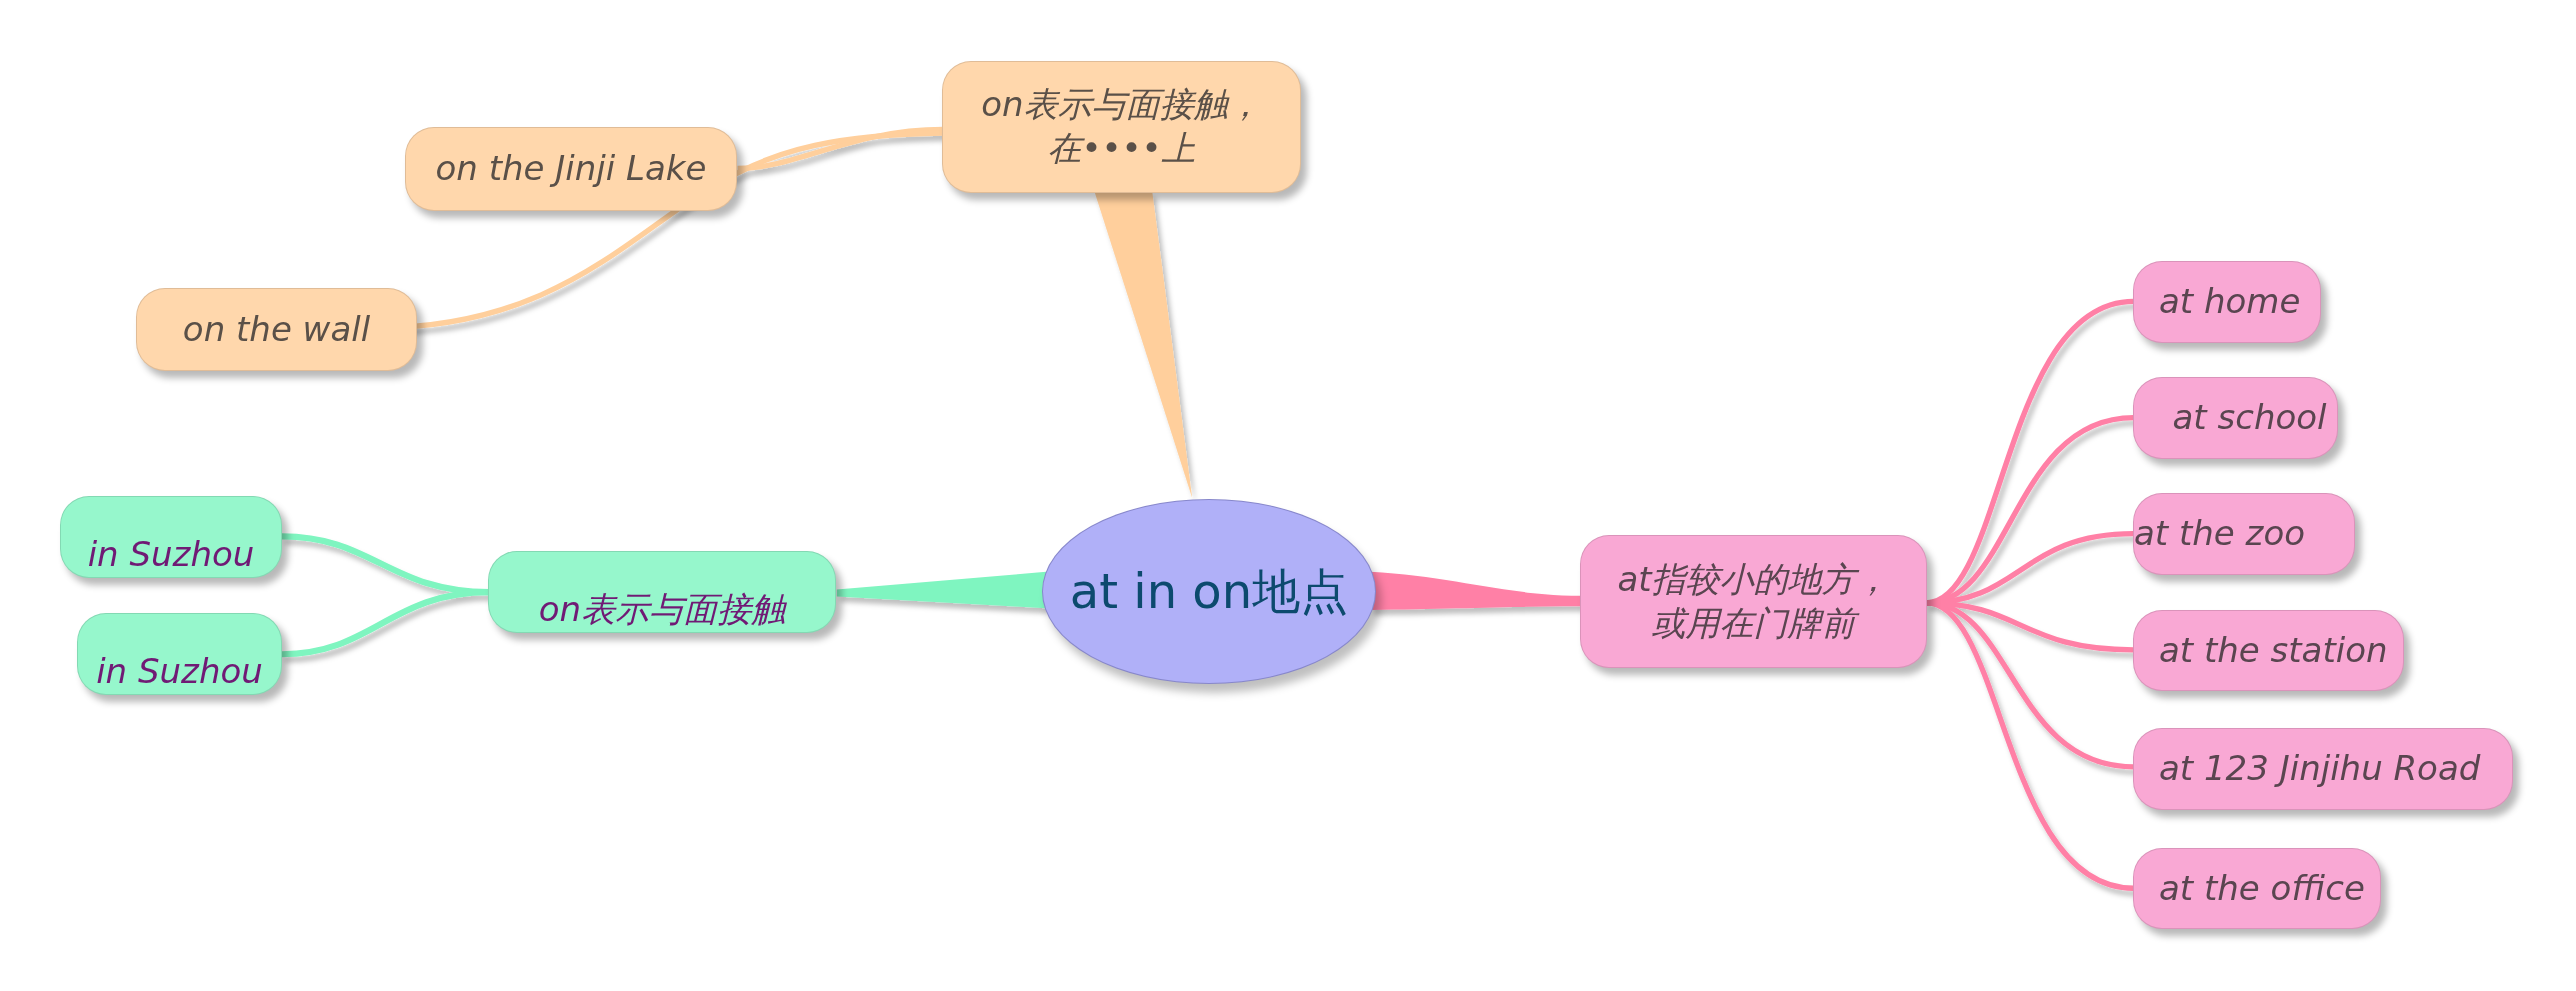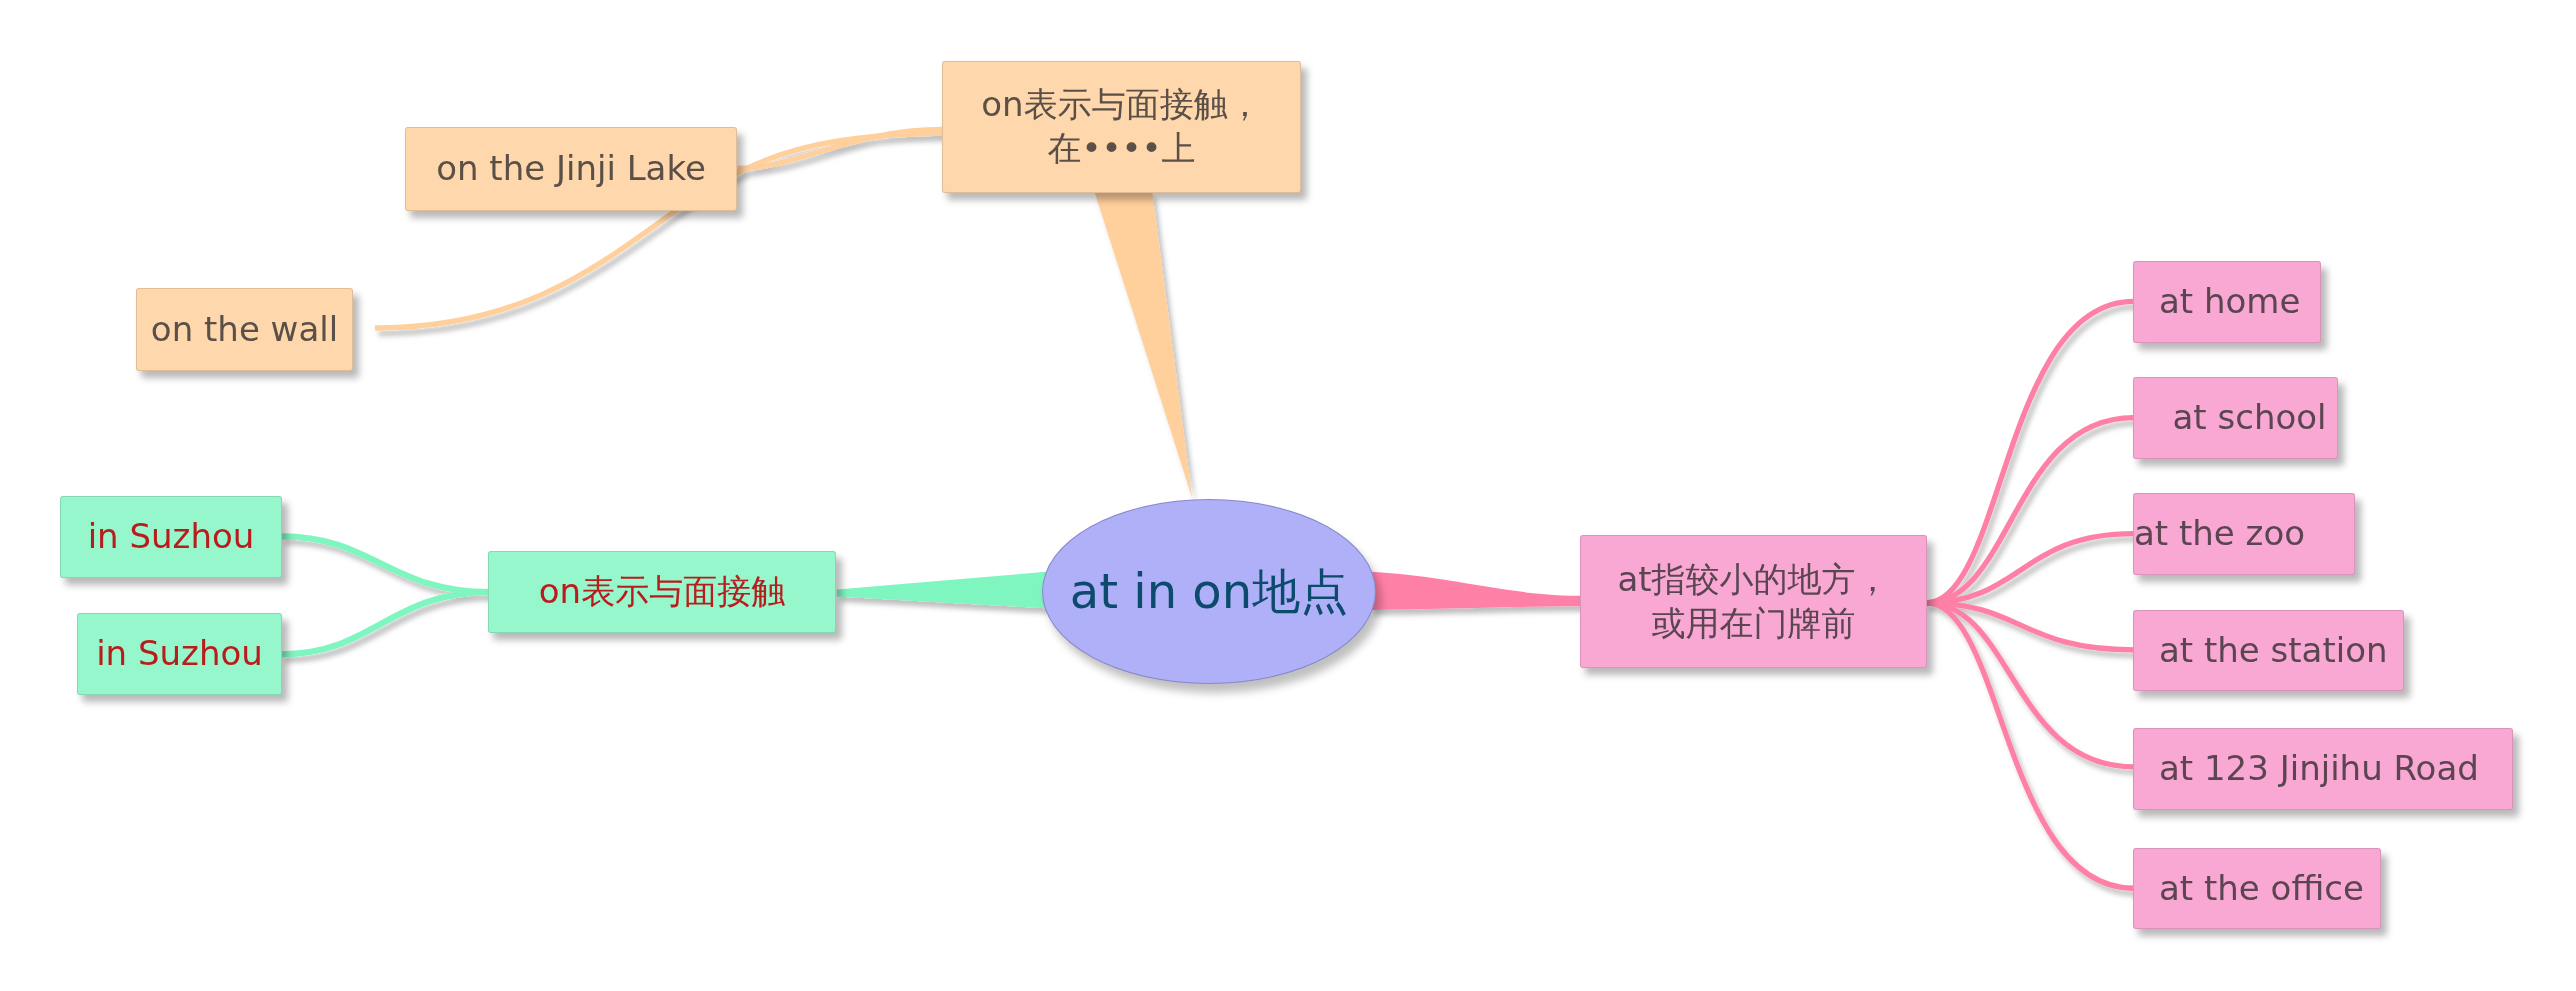--- a/index.html
+++ b/index.html
@@ -2,27 +2,27 @@
 <html style="font-size:14px"><head>
   <meta charset="utf-8">
   <style>
     html, body { margin: 0; padding: 0; background: #ffffff; }
     body { width: 2576px; height: 992px; position: relative; overflow: hidden;
            font-family: "DejaVu Sans", "Liberation Sans", sans-serif; }
     #canvas { position: absolute; left: 0; top: 0; width: 2576px; height: 992px; }
     .node {
       position: absolute; box-sizing: border-box;
       display: flex; align-items: center; justify-content: center; text-align: center;
-      border-radius: 3px; color: #555050; font-size: 34px; line-height: 1.28;
+      border-radius: 29px; color: #555050; font-size: 34px; line-height: 1.28;
       box-shadow: 5.3px 7px 7px rgba(0,0,0,0.28);
       border: 1.3px solid rgba(0,0,0,0.12);
-      white-space: pre-line; cursor: pointer;
+      white-space: pre-line; cursor: pointer; font-style: italic;
     }
     .node.on  { background: #ffd7ac; color: #5a5048; }
-    .node.in  { background: #96f7cc; color: #b91c1c; }
+    .node.in  { background: #96f7cc; color: #701a75; align-items: flex-end; }
     .node.at  { background: #f9a8d4; color: #5a4550; }
     .root {
       position: absolute; left: 1042px; top: 499px; width: 332px; height: 183px;
       border-radius: 50%; background: #b0b0f8; color: #0c4a6e;
       display: flex; align-items: center; justify-content: center;
       font-size: 48px; box-shadow: 5.3px 8.9px 8.9px rgba(0,0,0,0.25);
       border: 1.3px solid rgba(60,60,120,0.35); cursor: pointer;
     }
   </style>
 </head>
@@ -65,21 +65,21 @@
   <span>at in on地点</span>
 </div>
 
 <div class="node on" style="left:942px; top:61px; width:359px; height:132px;">
   <span>on表示与面接触，
 在••••上</span>
 </div>
 <div class="node on" style="left:405px; top:127px; width:332px; height:84px;">
   <span>on the Jinji Lake</span>
 </div>
-<div class="node on" style="left:136px; top:288px; width:217px; height:83px;">
+<div class="node on" style="left:136px; top:288px; width:281px; height:83px;">
   <span>on the wall</span>
 </div>
 
 <div class="node in" style="left:488px; top:551px; width:348px; height:82px;">
   <span>on表示与面接触</span>
 </div>
 <div class="node in" style="left:60px; top:496px; width:222px; height:82px;">
   <span>in Suzhou</span>
 </div>
 <div class="node in" style="left:77px; top:613px; width:205px; height:82px;">

